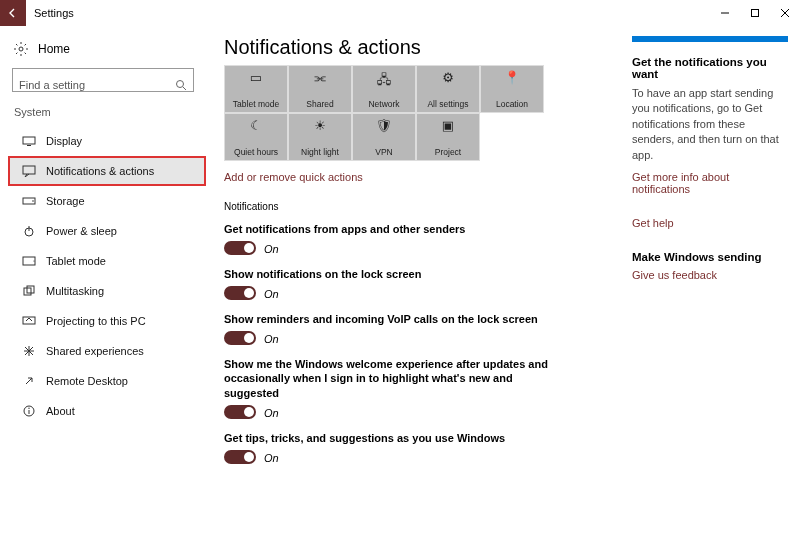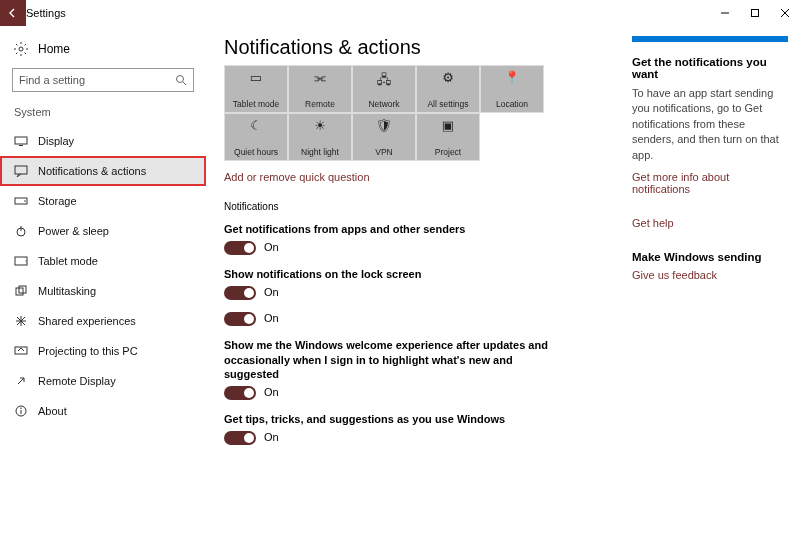--- a/index.html
+++ b/index.html
@@ -1,44 +1,44 @@
 <!DOCTYPE html>
 <html><head>
 <meta charset="utf-8">
 <style>
   * { box-sizing: border-box; margin: 0; padding: 0; font-family: "Segoe UI", sans-serif; }
   body { width: 800px; height: 552px; background: #fff; font-size: 11px; color: #000; overflow: hidden; position: relative; }
 
   
   .titlebar { height: 26px; display: flex; align-items: center; background: #fff; border-bottom: 0; }
   .titlebar .back { width: 26px; height: 26px; background: #6b2b2b; display:flex; align-items:center; justify-content:center; color:#fff; }
-  .titlebar .title { font-size: 11px; }
+  .titlebar .title { padding-left: 8px; font-size: 11px; }
   .titlebar .caption { margin-left: auto; display: flex; }
   .titlebar .caption div { width: 30px; height: 26px; display:flex; align-items:center; justify-content:center; color:#333; }
 
   
   .container { display: flex; height: calc(552px - 26px); }
   .sidebar { width: 206px; padding: 10px 0 0 0; }
   .sidebar .home { display:flex; align-items:flex-end; gap:10px; padding: 6px 14px 12px 14px; font-size: 12px; }
-  .sidebar .search { margin: 0 12px 14px 12px; height: 24px; border: 1px solid #999; display:flex; align-items:center; padding: 0 6px; color:#555; justify-content:space-between; }
+  .sidebar .search { margin: 0 12px 14px 12px; height: 24px; border: 1px solid #999; display:flex; align-items:flex-end; padding: 0 6px; color:#555; justify-content:space-between; }
   .sidebar .section-label { padding: 0 14px 8px 14px; color:#555; font-size: 11px; }
-  .nav-item { display:flex; align-items:center; gap:10px; padding: 8px 14px; font-size: 11px; color:#111; cursor:pointer; }
+  .nav-item { display:flex; align-items:center; gap:10px; padding: 8px 14px; font-size: 11px; color:#111; cursor:pointer;margin-left:8px; }
   .nav-item.selected { background:#e6e6e6; outline:2px solid #d33; outline-offset:-2px; }
   .nav-item .ico { width:14px; height:14px; display:flex; align-items:center; justify-content:center; color:#333; }
 
   .main { flex:1; padding: 10px 12px 0 18px; overflow:hidden; }
   .main h1 { font-weight:400; font-size: 20px; margin-bottom: 6px; }
   .qa-grid { display:flex; flex-wrap:wrap; width: 320px; }
   .qa-tile { width: 64px; height: 48px; background:#b8b8b8; border:1px solid #ddd; display:flex; flex-direction:column; align-items:center; justify-content:space-between; padding:4px 2px 3px 2px; font-size:8.5px; text-align:center; color:#222; }
   .qa-tile .ti { font-size:13px; height:18px; }
   .qa-link { color:#7a2f2f; font-size:11px; margin: 10px 0 18px 0; display:block; }
   .main h2 { font-weight:400; font-size:10px; margin: 6px 0 10px 0; }
   .setting { margin-bottom: 12px; }
   .setting .label { font-size: 11px; margin-bottom: 4px; max-width: 330px; line-height: 1.35; font-weight: bold; }
-  .toggle-row { display:flex; align-items:flex-start; gap:8px; }
+  .toggle-row { display:flex; align-items:flex-end; gap:8px;font-style:italic; }
   .toggle { width:32px; height:14px; border-radius:7px; position:relative; }
   .toggle.on { background:#5e2a2a; }
   .toggle.off { background:#fff; border:1px solid #333; }
   .toggle .knob { width:10px; height:10px; border-radius:50%; background:#fff; position:absolute; top:2px; }
   .toggle.on .knob { right:2px; }
   .toggle.off .knob { left:2px; background:#333; top:1px; }
 
   .right { width: 172px; padding: 10px 12px 16px 4px; font-size: 11px; margin-left: 32px; }
   .right .bluebar { height:6px; background:#0078d4; margin-bottom: 14px; }
   .right .h { font-weight:600; margin-bottom: 6px; font-size: 11.5px; }
@@ -148,42 +148,42 @@
       <span class="ico">
           <svg width="12" height="12" viewBox="0 0 12 12">
             <rect x="1" y="3" width="7" height="7" stroke="#333" fill="none"></rect>
             <rect x="4" y="1" width="7" height="7" stroke="#333" fill="none"></rect>
           </svg>
         </span>
       <span>Multitasking</span>
     </div>
     <div class="nav-item">
       <span class="ico">
-          <svg width="12" height="12" viewBox="0 0 12 12">
-            <path d="M1 6 L11 6 M6 1 L6 11 M2 2 L10 10 M10 2 L2 10" stroke="#333"></path>
-          </svg>
-        </span>
-      <span>Shared experiences</span>
-    </div>
-    <div class="nav-item">
-      <span class="ico">
           <svg width="14" height="10" viewBox="0 0 14 10">
             <rect x="1" y="1" width="12" height="7" stroke="#333" fill="none"></rect>
             <path d="M4 5 L7 2 L10 5" stroke="#333" fill="none"></path>
           </svg>
         </span>
       <span>Projecting to this PC</span>
     </div>
     <div class="nav-item">
       <span class="ico">
           <svg width="12" height="12" viewBox="0 0 12 12">
+            <path d="M1 6 L11 6 M6 1 L6 11 M2 2 L10 10 M10 2 L2 10" stroke="#333"></path>
+          </svg>
+        </span>
+      <span>Shared experiences</span>
+    </div>
+    <div class="nav-item">
+      <span class="ico">
+          <svg width="12" height="12" viewBox="0 0 12 12">
             <path d="M3 9 L9 3 M9 3 H5 M9 3 V7" stroke="#333" fill="none"></path>
           </svg>
         </span>
-      <span>Remote Display</span>
+      <span>Remote Desktop</span>
     </div>
     <div class="nav-item">
       <span class="ico">
           <svg width="12" height="12" viewBox="0 0 12 12">
             <circle cx="6" cy="6" r="5" stroke="#333" fill="none"></circle>
             <line x1="6" y1="5" x2="6" y2="9" stroke="#333"></line>
             <circle cx="6" cy="3.2" r="0.7" fill="#333"></circle>
           </svg>
         </span>
       <span>About</span>
@@ -193,21 +193,21 @@
   <div class="main">
     <h1>Notifications &amp; actions</h1>
 
     <div class="qa-grid">
       <div class="qa-tile">
           <span class="ti">▭</span>
           <span>Tablet mode</span>
         </div>
       <div class="qa-tile">
           <span class="ti">⫘</span>
-          <span>Remote</span>
+          <span>Shared</span>
         </div>
       <div class="qa-tile">
           <span class="ti">🖧</span>
           <span>Network</span>
         </div>
       <div class="qa-tile">
           <span class="ti">⚙</span>
           <span>All settings</span>
         </div>
       <div class="qa-tile">
@@ -225,21 +225,21 @@
       <div class="qa-tile">
           <span class="ti">🛡</span>
           <span>VPN</span>
         </div>
       <div class="qa-tile">
           <span class="ti">▣</span>
           <span>Project</span>
         </div>
     </div>
 
-    <a class="qa-link">Add or remove quick question</a>
+    <a class="qa-link">Add or remove quick actions</a>
 
     <h2>Notifications</h2>
 
     <div class="setting">
       <div class="label">Get notifications from apps and other senders</div>
       <div class="toggle-row">
           <div class="toggle on">
             <div class="knob"></div>
           </div>
           <span>On</span>
@@ -248,20 +248,21 @@
     <div class="setting">
       <div class="label">Show notifications on the lock screen</div>
       <div class="toggle-row">
           <div class="toggle on">
             <div class="knob"></div>
           </div>
           <span>On</span>
         </div>
     </div>
     <div class="setting">
+      <div class="label">Show reminders and incoming VoIP calls on the lock screen</div>
       <div class="toggle-row">
           <div class="toggle on">
             <div class="knob"></div>
           </div>
           <span>On</span>
         </div>
     </div>
     <div class="setting">
       <div class="label">Show me the Windows welcome experience after updates and occasionally when I sign in to highlight what's new and suggested</div>
       <div class="toggle-row">

